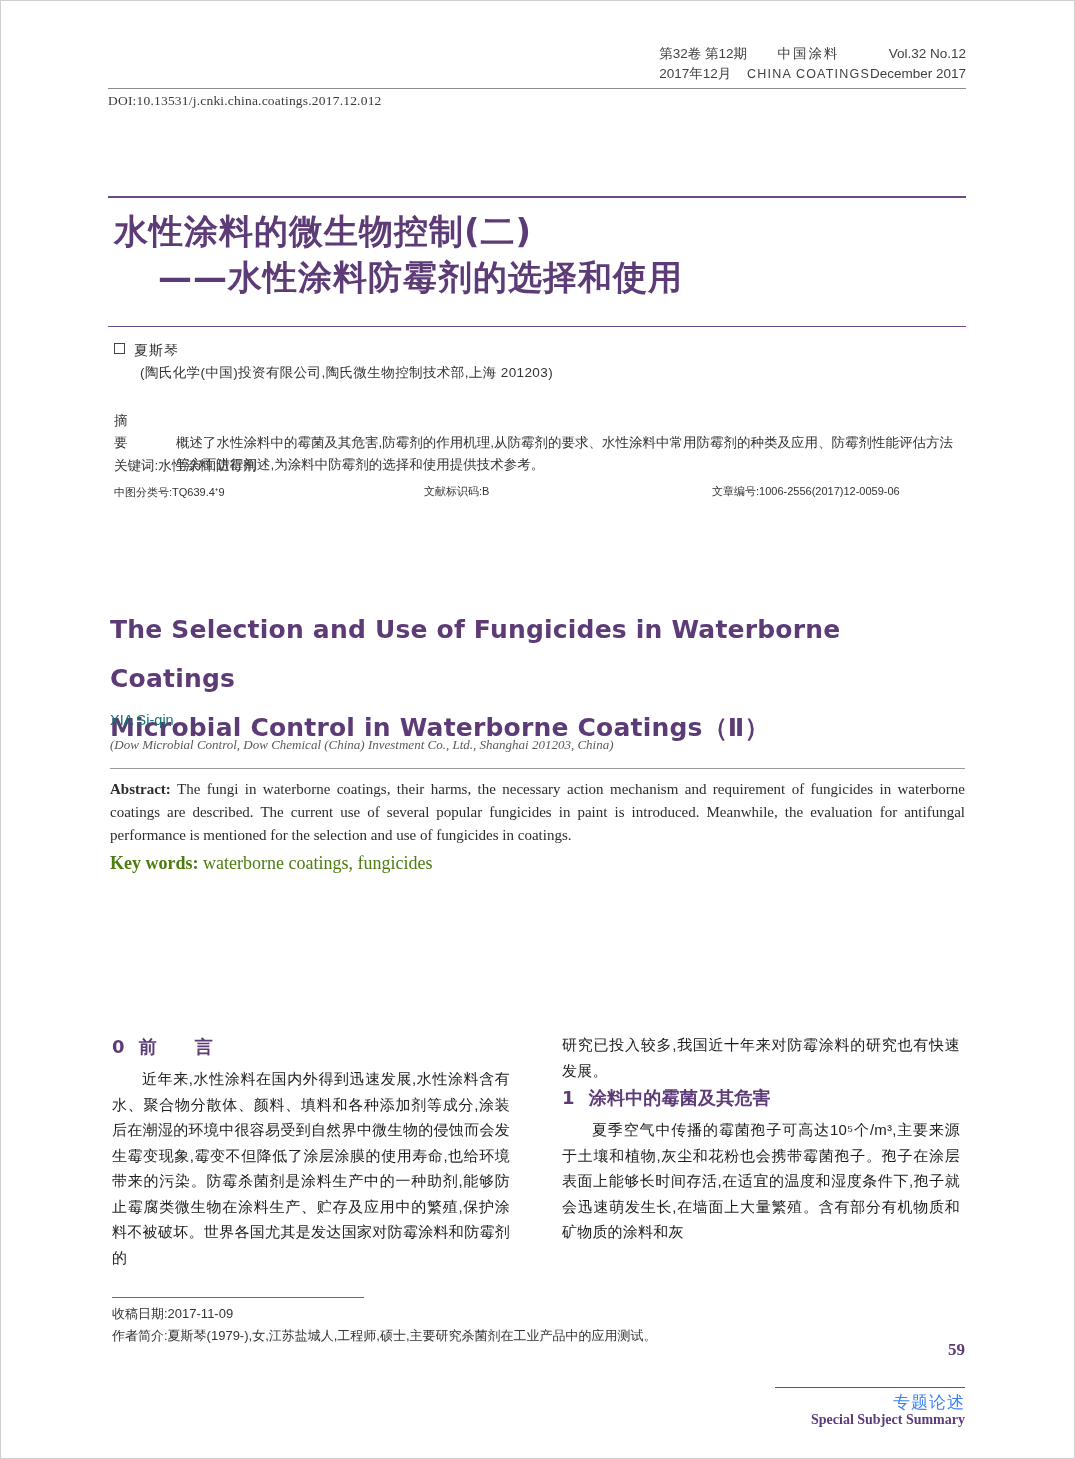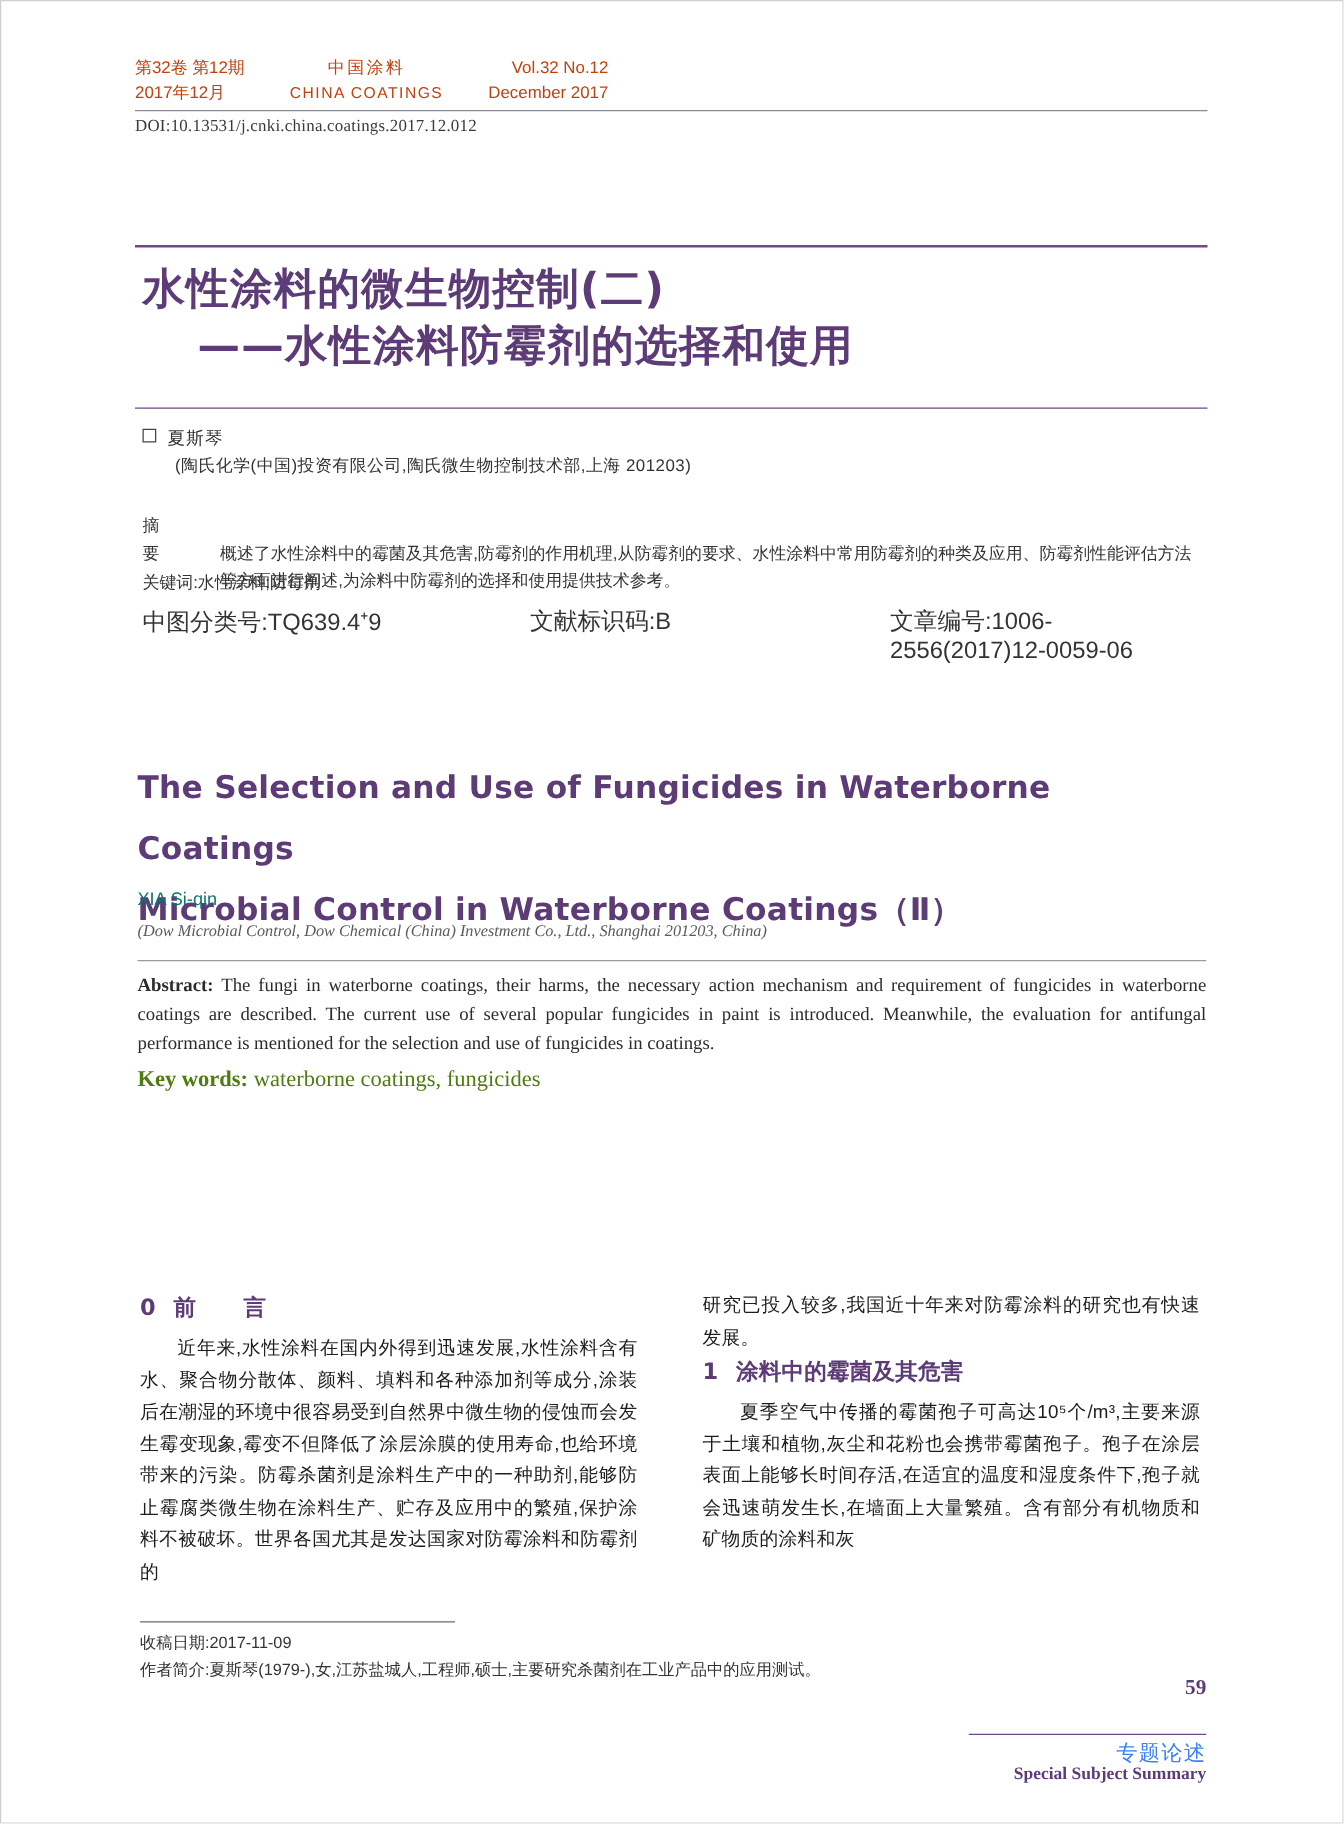--- a/index.html
+++ b/index.html
@@ -23,26 +23,25 @@
     overflow: hidden;
   }
   
   .runhead {
     position: absolute;
     left: 108px;
     top: 44px;
     width: 858px;
     height: 42px;
     display: flex;
-    justify-content: flex-start;
+    justify-content: flex-end;
     align-items: flex-start;
-    color: #c2410c;
+    color: #404040;
     font-size: 13.5px;
     line-height: 20px;
-    gap: 36px;
   }
   .runhead .col-left { text-align: left; }
   .runhead .col-mid { text-align: center; }
   .runhead .col-right { text-align: right; }
   .runhead .mid-cn {
     letter-spacing: 2px;
     font-size: 13.5px;
   }
   .runhead .mid-en {
     letter-spacing: 1.2px;
@@ -151,21 +150,21 @@
     top: 455px;
     font-size: 13.5px;
     color: #333;
     line-height: 22px;
   }
   .clsline {
     position: absolute;
     left: 114px;
     top: 484px;
     width: 850px;
-    font-size: 19px;
+    font-size: 11px;
     color: #333;
     display: flex;
   }
   .clsline .c1 { width: 310px; }
   .clsline .c2 { width: 250px; }
   .clsline .c3 { flex: 1; text-align: left; padding-left: 38px; }
 
   
   .title-en {
     position: absolute;

